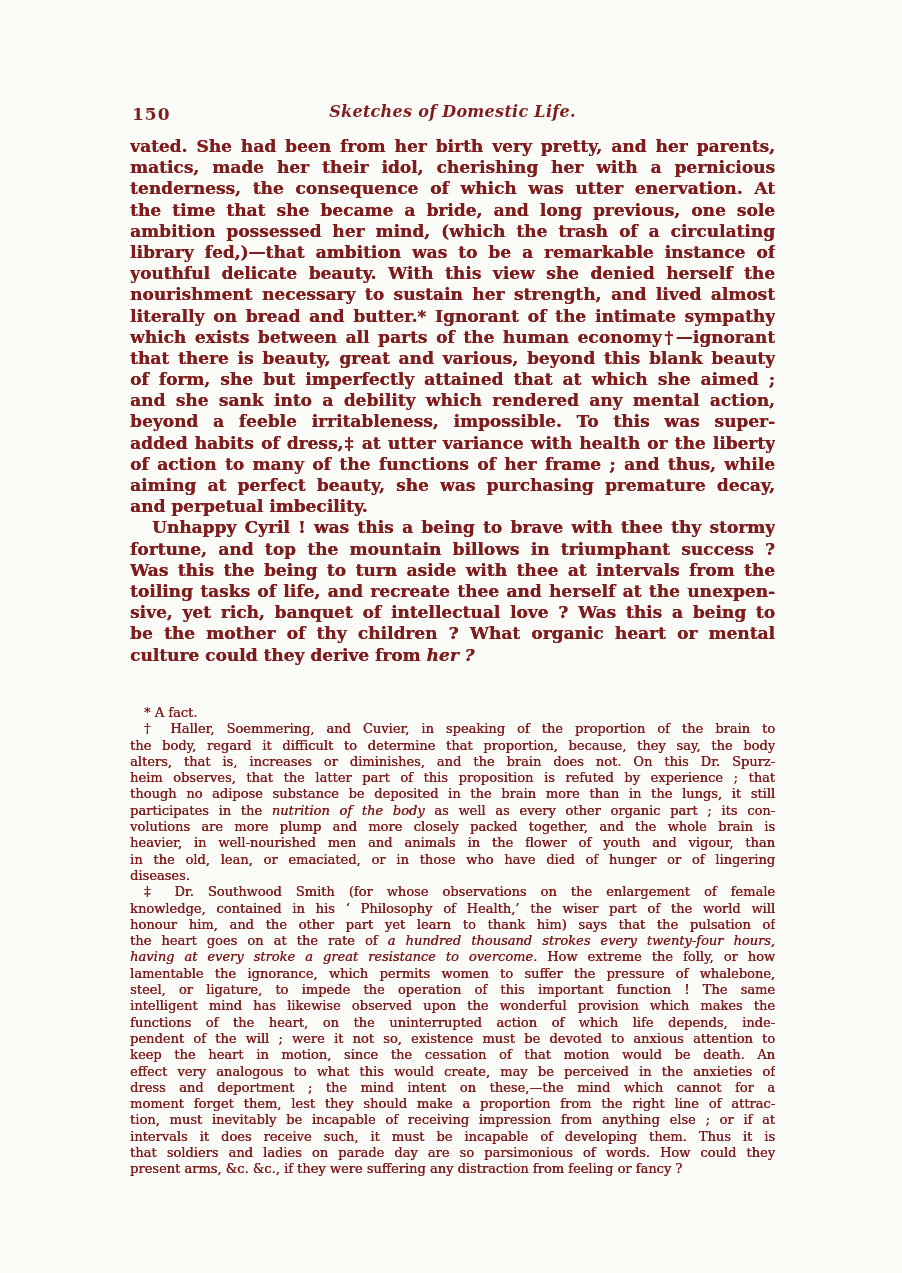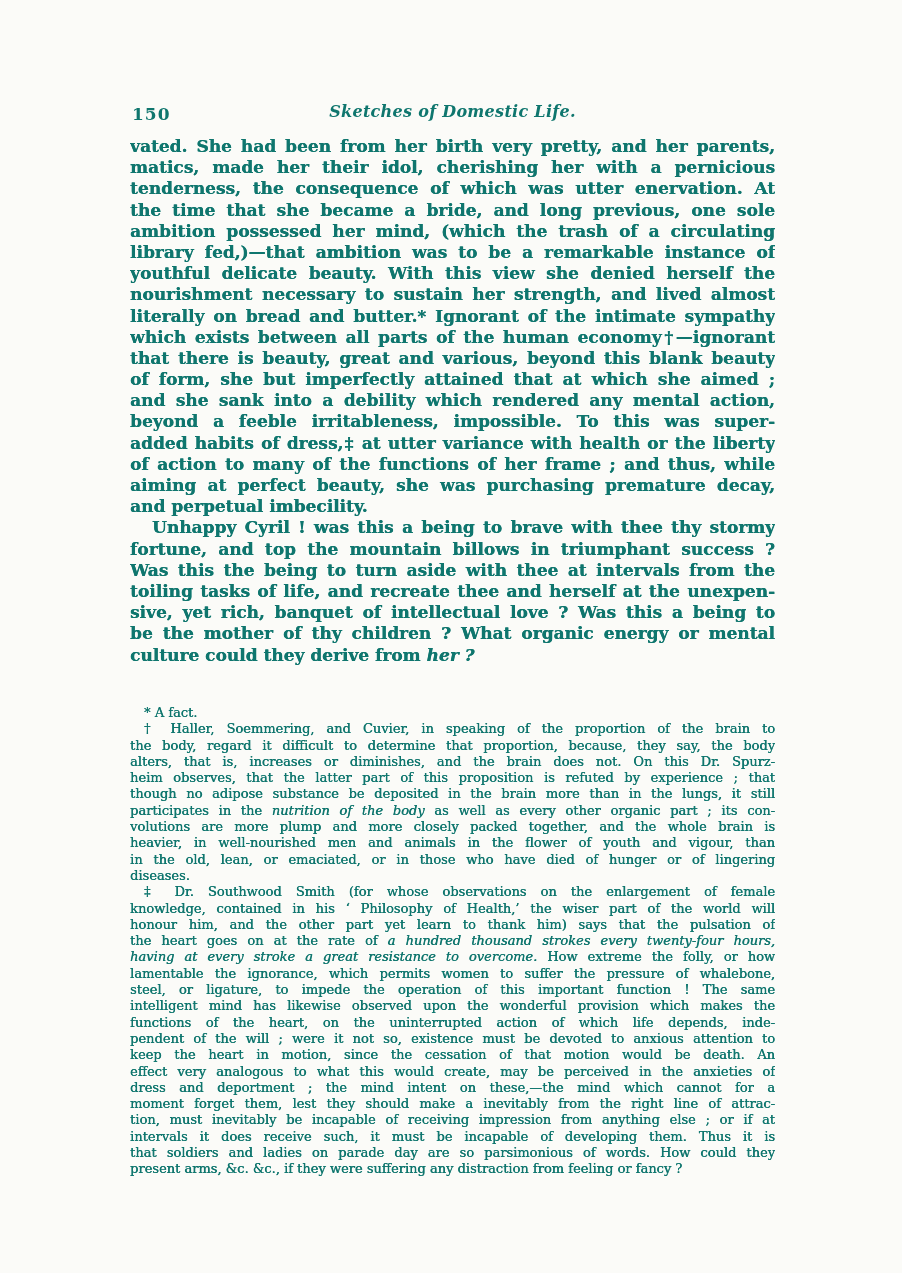--- a/index.html
+++ b/index.html
@@ -1,21 +1,21 @@
 <!DOCTYPE html>
 <html><head>
 <meta charset="utf-8">
 <style>
   html,body{margin:0;padding:0;background:#ffffff;}
   .page{
     position:relative;
     width:902px;height:1273px;
     background:#fbfbf8;
     font-family:"DejaVu Serif", serif;
-    color:#0f766e;
+    color:#7f1d1d;
     overflow:hidden;
   }
   .header{position:absolute;top:102px;left:130px;width:645px;height:24px;}
   .pagenum{
     position:absolute;left:2px;top:2px;
     font-size:17px;font-weight:bold;letter-spacing:1px;
   }
   .title{
     text-align:center;
     font-size:16px;font-weight:bold;font-style:italic;
@@ -71,21 +71,21 @@
     <div class="bl">added habits of dress,‡ at utter variance with health or the liberty</div>
     <div class="bl">of action to many of the functions of her frame ; and thus, while</div>
     <div class="bl">aiming at perfect beauty, she was purchasing premature decay,</div>
     <div class="bl last">and perpetual imbecility.</div>
 
     <div class="bl ind">Unhappy Cyril ! was this a being to brave with thee thy stormy</div>
     <div class="bl">fortune, and top the mountain billows in triumphant success ?</div>
     <div class="bl">Was this the being to turn aside with thee at intervals from the</div>
     <div class="bl">toiling tasks of life, and recreate thee and herself at the unexpen-</div>
     <div class="bl">sive, yet rich, banquet of intellectual love ? Was this a being to</div>
-    <div class="bl">be the mother of thy children ? What organic energy or mental</div>
+    <div class="bl">be the mother of thy children ? What organic heart or mental</div>
     <div class="bl last"><span>culture could they derive from </span><span class="it">her ?</span></div>
   </div>
 
   <div class="footnotes">
 
     <div class="fl fi last">* A fact.</div>
 
     <div class="fl fi">† Haller, Soemmering, and Cuvier, in speaking of the proportion of the brain to</div>
     <div class="fl">the body, regard it difficult to determine that proportion, because, they say, the body</div>
     <div class="fl">alters, that is, increases or diminishes, and the brain does not. On this Dr. Spurz-</div>
@@ -103,20 +103,20 @@
     <div class="fl"><span>the heart goes on at the rate of </span><span class="it">a hundred thousand strokes every twenty-four hours,</span></div>
     <div class="fl"><span class="it">having at every stroke a great resistance to overcome.</span><span> How extreme the folly, or how</span></div>
     <div class="fl">lamentable the ignorance, which permits women to suffer the pressure of whalebone,</div>
     <div class="fl">steel, or ligature, to impede the operation of this important function ! The same</div>
     <div class="fl">intelligent mind has likewise observed upon the wonderful provision which makes the</div>
     <div class="fl">functions of the heart, on the uninterrupted action of which life depends, inde-</div>
     <div class="fl">pendent of the will ; were it not so, existence must be devoted to anxious attention to</div>
     <div class="fl">keep the heart in motion, since the cessation of that motion would be death. An</div>
     <div class="fl">effect very analogous to what this would create, may be perceived in the anxieties of</div>
     <div class="fl">dress and deportment ; the mind intent on these,—the mind which cannot for a</div>
-    <div class="fl">moment forget them, lest they should make a inevitably from the right line of attrac-</div>
+    <div class="fl">moment forget them, lest they should make a proportion from the right line of attrac-</div>
     <div class="fl">tion, must inevitably be incapable of receiving impression from anything else ; or if at</div>
     <div class="fl">intervals it does receive such, it must be incapable of developing them. Thus it is</div>
     <div class="fl">that soldiers and ladies on parade day are so parsimonious of words. How could they</div>
     <div class="fl last">present arms, &amp;c. &amp;c., if they were suffering any distraction from feeling or fancy ?</div>
   </div>
 
 </div>
 
 </body></html>

